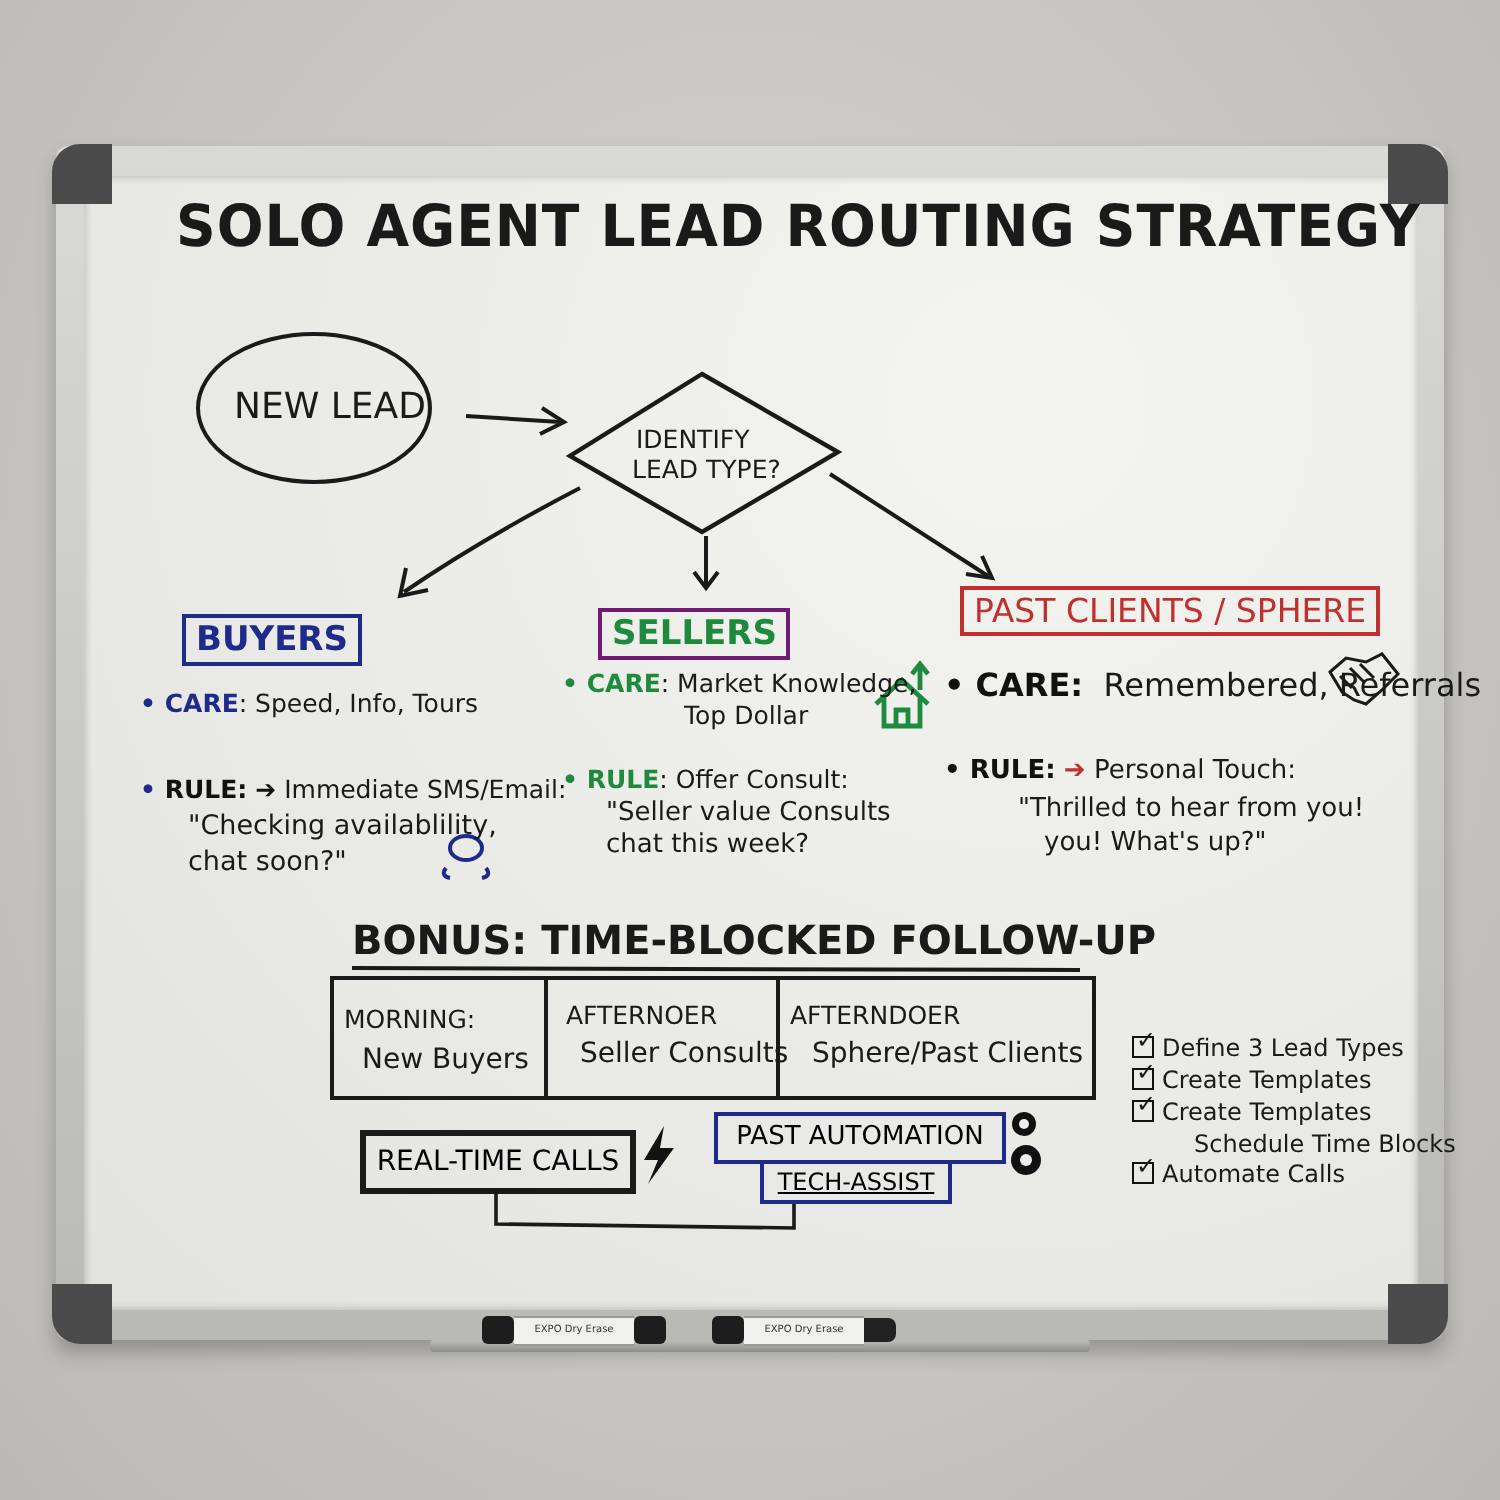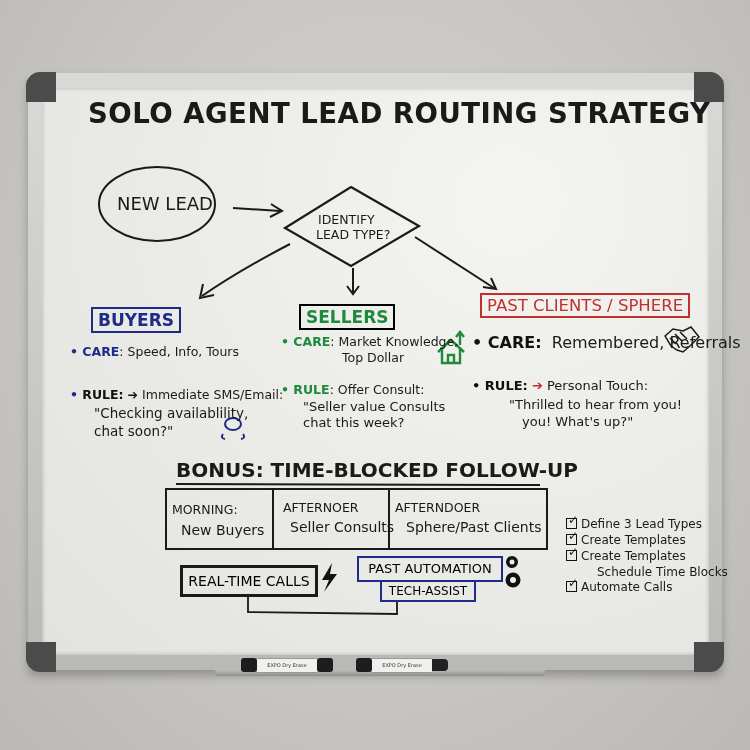--- a/index.html
+++ b/index.html
@@ -16,33 +16,33 @@
   .tray { position:absolute; left:215px; top:670px; width:330px; height:6px; background:linear-gradient(#bdbdbb,#8d8d8a); border-radius:2px; }
   .marker { position:absolute; top:658px; height:14px; display:flex; }
   .marker .cap { width:16px; height:14px; background:#1d1d1d; border-radius:3px; }
   .marker .barrel { width:60px; height:13px; background:#f0f0ee; border-top:1px solid #999; border-bottom:1px solid #999; font-size:5px; color:#333; line-height:13px; text-align:center; overflow:hidden; }
   .marker .tip { width:16px; height:12px; margin-top:1px; background:#222; border-radius:0 4px 4px 0; }
   .hand { font-family:"DejaVu Sans", sans-serif; position:absolute; color:#1a1a1a; white-space:nowrap; }
   .title { left:88px; top:96px; font-size:29px; font-weight:bold; letter-spacing:0.5px; transform:scaleX(0.95); transform-origin:left; }
   svg.lines { position:absolute; left:0; top:0; width:750px; height:750px; }
   .boxlabel { position:absolute; font-size:17px; padding:1px 5px; white-space:nowrap; }
   .buyers { left:91px; top:307px; color:#1f2b8a; border:2px solid #1f2b8a; font-weight:bold; }
-  .sellers { left:299px; top:304px; color:#1f8a3e; border:2px solid #000000; font-weight:bold; }
+  .sellers { left:299px; top:304px; color:#1f8a3e; border:2px solid #701a75; font-weight:bold; }
   .past { left:480px; top:293px; color:#c0302e; border:2px solid #c0302e; font-size:16.5px; }
   .small { font-size:12.5px; position:absolute; white-space:nowrap; color:#1a1a1a; }
   .kw-b { color:#1f2b8a; font-weight:bold; }
   .kw-g { color:#1f8a3e; font-weight:bold; }
   .kw-k { color:#111; font-weight:bold; }
   .red { color:#c0302e; font-weight:bold; }
   .bonus { left:176px; top:458px; font-size:20px; font-weight:bold; }
   .cell-h { position:absolute; font-size:12.5px; color:#1a1a1a; white-space:nowrap; }
   .cell-v { position:absolute; font-size:14px; color:#1a1a1a; white-space:nowrap; }
   .rt { position:absolute; left:180px; top:565px; width:132px; height:26px; border:3px solid #1a1a1a; font-size:14px; line-height:26px; text-align:center; }
   .sa { position:absolute; left:357px; top:556px; width:142px; height:22px; border:2px solid #1f2b8a; font-size:13px; line-height:22px; text-align:center; }
-  .ta { position:absolute; left:380px; top:580px; width:92px; height:18px; border:2px solid #1f2b8a; font-size:12px; line-height:18px; text-align:center; }
+  .ta { position:absolute; left:380px; top:580px; width:92px; height:18px; border:2px solid #1f2b8a; font-size:12px; line-height:18px; text-align:center;text-decoration:underline; }
   .check { position:absolute; font-size:12px; white-space:nowrap; color:#1a1a1a; }
   .check .box { display:inline-block; width:9px; height:9px; border:1.5px solid #111; margin-right:4px; position:relative; vertical-align:-1px; }
   .check .box::after { content:"✓"; position:absolute; left:1px; top:-6px; font-size:12px; font-weight:bold; }
 </style>
 </head>
 <body>
 
 <div class="wall"></div>
 <div class="frame"></div>
 <div class="surface"></div>

